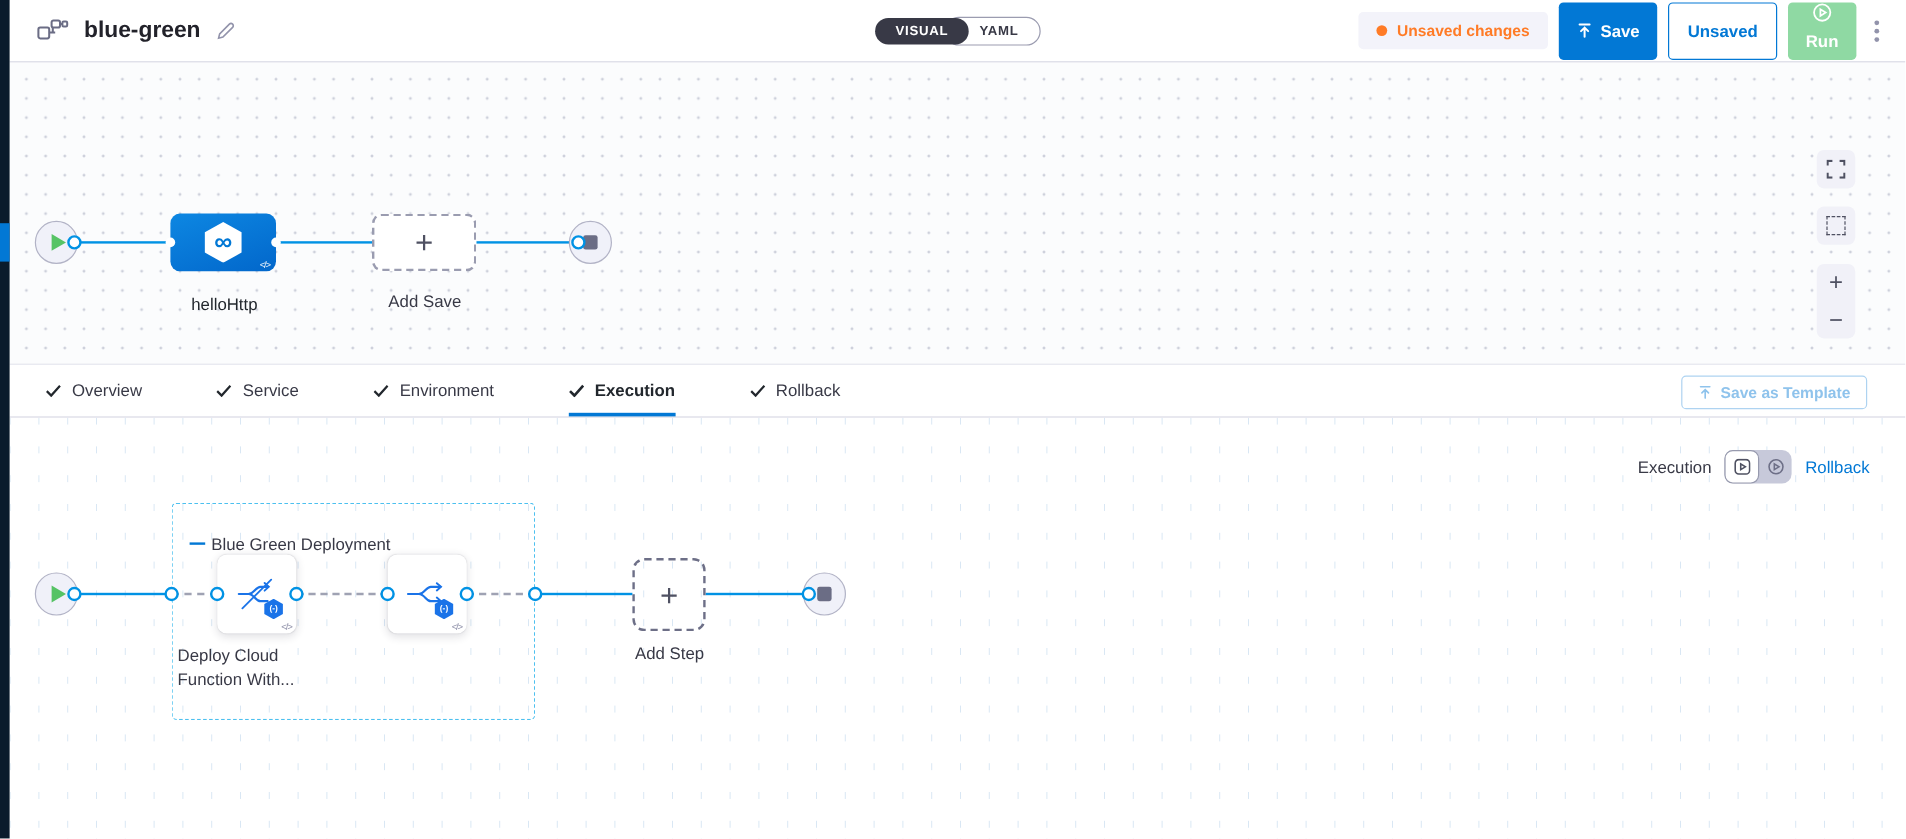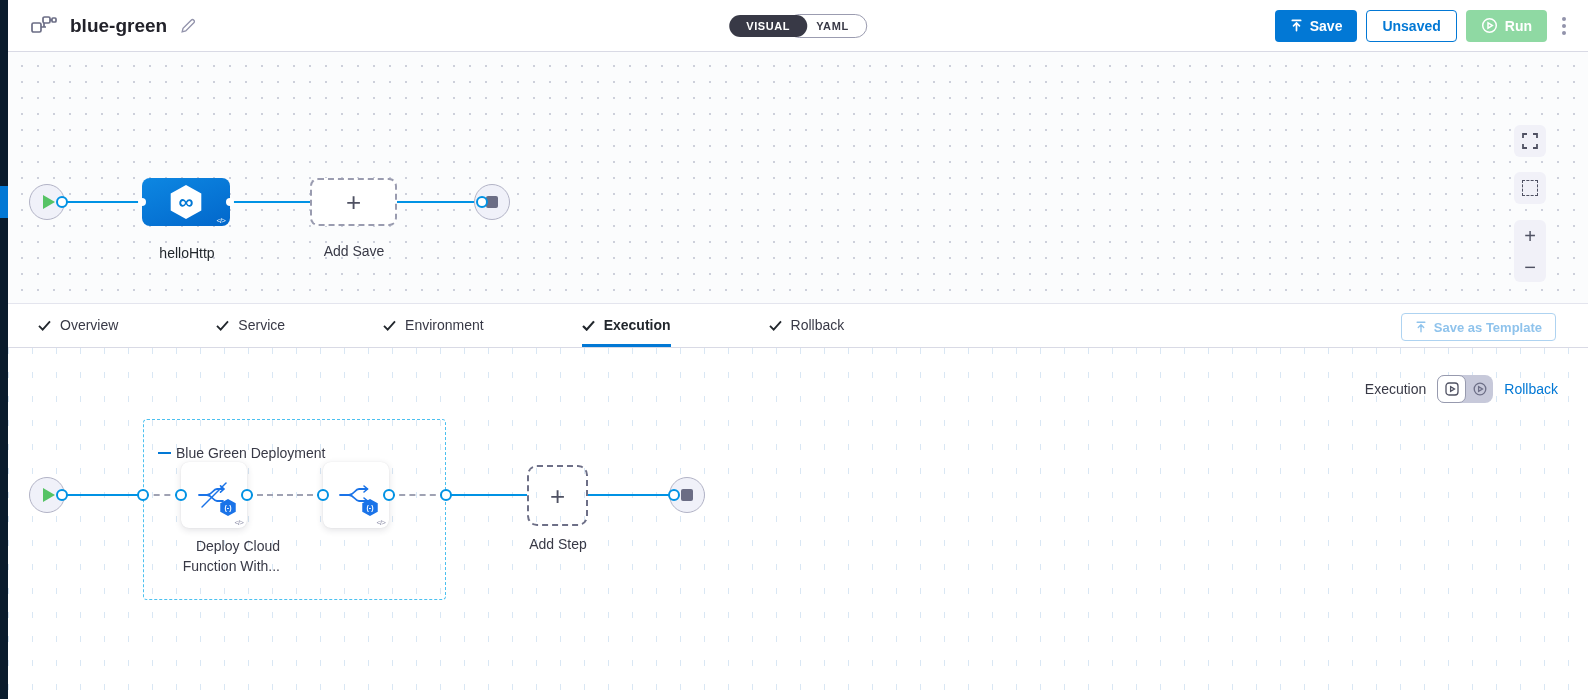--- a/index.html
+++ b/index.html
@@ -16,25 +16,25 @@
   .header-left { display:flex; align-items:center; gap:12px; padding-left:22px; }
   .page-title { font-size:19px; font-weight:700; color:#22222a; }
   .mode-toggle { position:absolute; left:50%; transform:translateX(-50%); display:flex; align-items:center; }
   .mode-seg { font-size:11px; font-weight:700; letter-spacing:.6px; padding:5px 17px; border-radius:14px; cursor:pointer; }
   .mode-visual { background:#383946; color:#fff; z-index:2; }
   .mode-yaml { background:#fff; color:#383946; border:1px solid #9b9cb0; margin-left:-20px; padding-left:28px; }
   .header-right { position:absolute; right:16px; display:flex; align-items:center; gap:9px; }
   .unsaved-pill { display:flex; align-items:center; gap:8px; background:#f3f3fa; border-radius:4px;
                   padding:8px 15px; font-size:13px; font-weight:700; color:#ff7b26; }
   .unsaved-dot { width:9px; height:9px; border-radius:50%; background:#ff7b26; }
-  .btn { display:flex; align-items:center; gap:7px; height:32px; padding:0 15px; border-radius:4px;
+  .btn { display:flex; align-items:center; gap:7px; height:48px; padding:0 15px; border-radius:4px;
          font-size:14px; font-weight:700; cursor:pointer; border:none; font-family:inherit; }
   .btn-save { background:#0278d5; color:#fff; }
   .btn-discard { background:#fff; color:#0278d5; border:1px solid #0278d5; }
-  .btn-run { background:#8fd9a3; color:#fff; }
+  .btn-run { background:#8fd9a3; color:#fff;flex-direction:column; }
   .kebab { display:flex; flex-direction:column; gap:3px; padding:4px 6px; cursor:pointer; }
   .kebab span { width:4px; height:4px; border-radius:50%; background:#9293ab; }
 
   
   .stage-canvas { position:absolute; left:8px; top:52px; width:1580px; height:251px;
     background-color:#fbfcfd;
     background-image: radial-gradient(circle, #cdd0db 1px, transparent 1.4px);
     background-size:16px 16px; background-position:6px 6px; }
   .exec-canvas { position:absolute; left:8px; top:348px; width:1580px; height:351px;
     background-color:#ffffff;
@@ -71,21 +71,21 @@
   .canvas-btn { position:absolute; left:1506px; width:32px; height:32px; background:#f1f1f8; border-radius:6px;
     display:flex; align-items:center; justify-content:center; cursor:pointer; }
   .zoom-pill { position:absolute; left:1506px; top:168px; width:32px; height:62px; background:#f1f1f8; border-radius:6px;
     display:flex; flex-direction:column; align-items:center; justify-content:space-around; }
   .zoom-glyph { font-size:20px; color:#4f5162; cursor:pointer; line-height:1; }
   .marquee-glyph { width:16px; height:16px; border:1.6px dashed #4f5162; }
 
   
   .tabbar { position:absolute; left:8px; top:303px; width:1580px; height:45px; background:#fff;
     border-top:1px solid #e4e5ee; border-bottom:1px solid #d9dae5; display:flex; align-items:stretch; z-index:5; }
-  .tabs { display:flex; gap:98px; padding-left:30px; }
+  .tabs { display:flex; gap:62px; padding-left:30px; }
   .tab { display:flex; align-items:center; gap:9px; font-size:14px; color:#383946; cursor:pointer;
     border-bottom:3px solid transparent; padding-top:2px; }
   .tab.active { font-weight:700; color:#22272d; border-bottom-color:#0278d5; }
   .save-template-btn { position:absolute; right:32px; top:9px; height:28px; display:flex; align-items:center; gap:7px;
     padding:0 13px; border:1px solid #aed3f1; border-radius:4px; color:#8fc3ec; font-size:13px; font-weight:600; cursor:default; }
 
   
   .exec-row { position:absolute; top:27px; right:30px; display:flex; align-items:center; gap:11px; z-index:5; }
   .exec-mode-label { font-size:14px; color:#383946; }
   .exec-toggle { display:flex; width:56px; height:28px; background:#c7c9da; border-radius:8px; align-items:center; cursor:pointer; }
@@ -100,21 +100,21 @@
     font-size:14px; color:#383946;margin-top:16px; }
   .group-dash { width:13px; height:0; border-top:2px solid #0278d5; }
 
   .step-card { position:absolute; width:66px; height:66px; background:#fff; border-radius:8px;
     box-shadow:0 2px 7px rgba(40,41,61,.14), 0 0 1px rgba(40,41,61,.12); z-index:2; cursor:pointer;
     display:flex; align-items:center; justify-content:center; }
   .step-badge { position:absolute; right:10px; top:37px; width:18px; height:17px; background:#1a73e8;
     clip-path:polygon(50% 0%, 93% 25%, 93% 75%, 50% 100%, 7% 75%, 7% 25%);
     display:flex; align-items:center; justify-content:center; color:#fff; font-size:7px; font-weight:700; }
   .step-code { position:absolute; right:4px; bottom:1px; font-size:8px; color:#9293ab; letter-spacing:-1px; }
-  .step-label { position:absolute; width:132px; text-align:right; font-size:14px; color:#383946; line-height:20px; }
+  .step-label { position:absolute; width:132px; text-align:left; font-size:14px; color:#383946; line-height:20px; }
 </style>
 </head>
 <body>
 
 <div id="app">
   <div class="left-strip">
     <div class="left-strip-highlight"></div>
   </div>
 
   <div class="header">
@@ -134,20 +134,24 @@
         </svg>
       </span>
     </div>
 
     <div class="mode-toggle">
       <span class="mode-seg mode-visual">VISUAL</span>
       <span class="mode-seg mode-yaml">YAML</span>
     </div>
 
     <div class="header-right">
+      <div class="unsaved-pill">
+        <span class="unsaved-dot"></span>
+        <span>Unsaved changes</span>
+      </div>
       <button class="btn btn-save">
         <span style="display:flex;">
           <svg width="13" height="13" viewBox="0 0 14 14" fill="none" stroke="#fff" stroke-width="1.8" stroke-linecap="round">
             <path d="M2.5 1.5h9 M7 4.5v8 M3.8 7.5L7 4.3l3.2 3.2"></path>
           </svg>
         </span>
         <span>Save</span>
       </button>
       <button class="btn btn-discard">
         <span>Unsaved</span>

